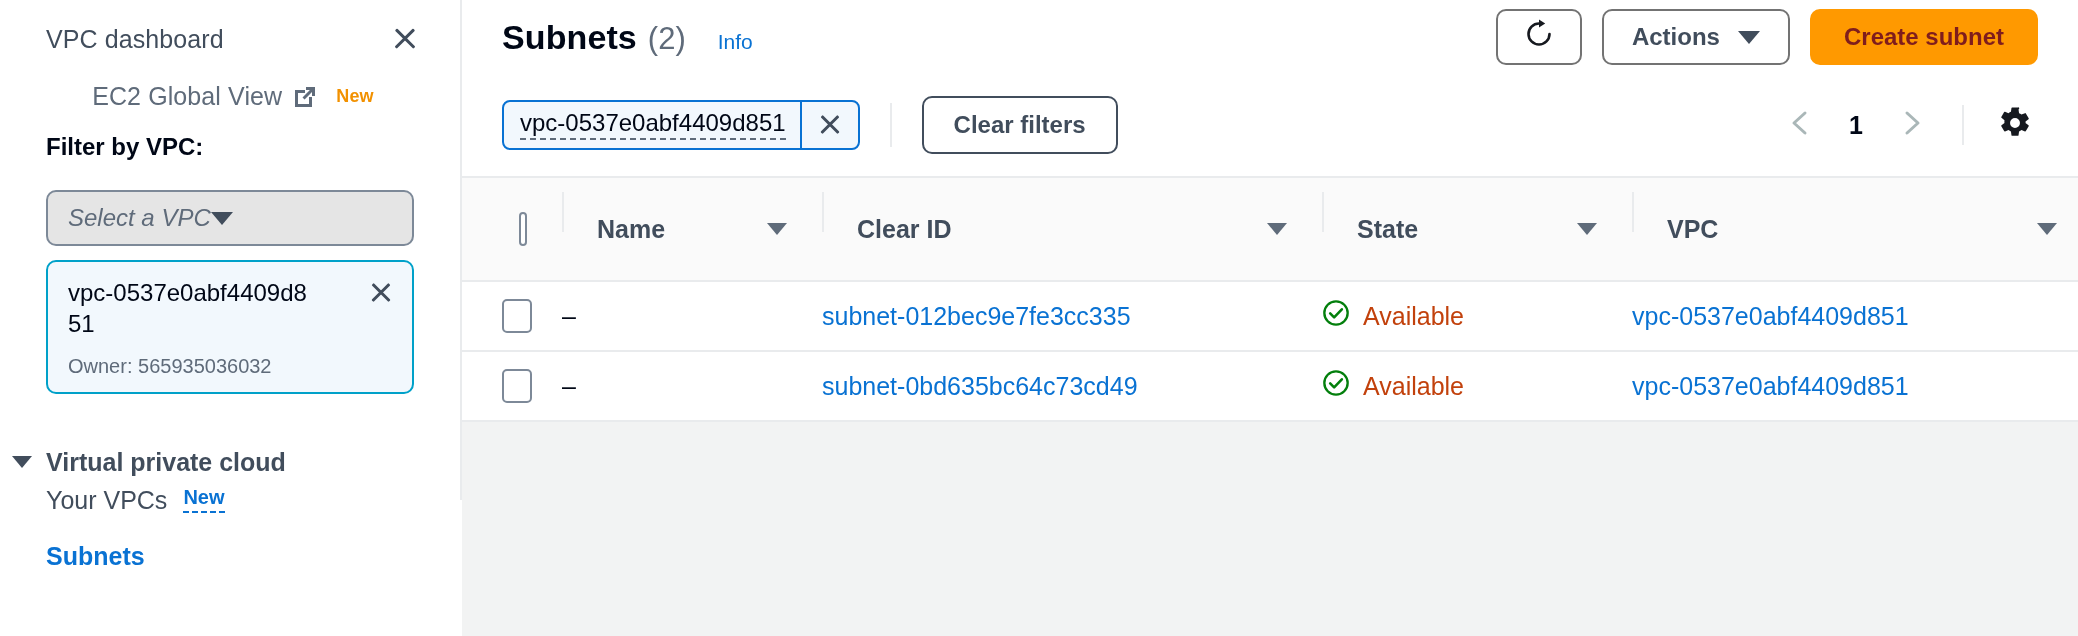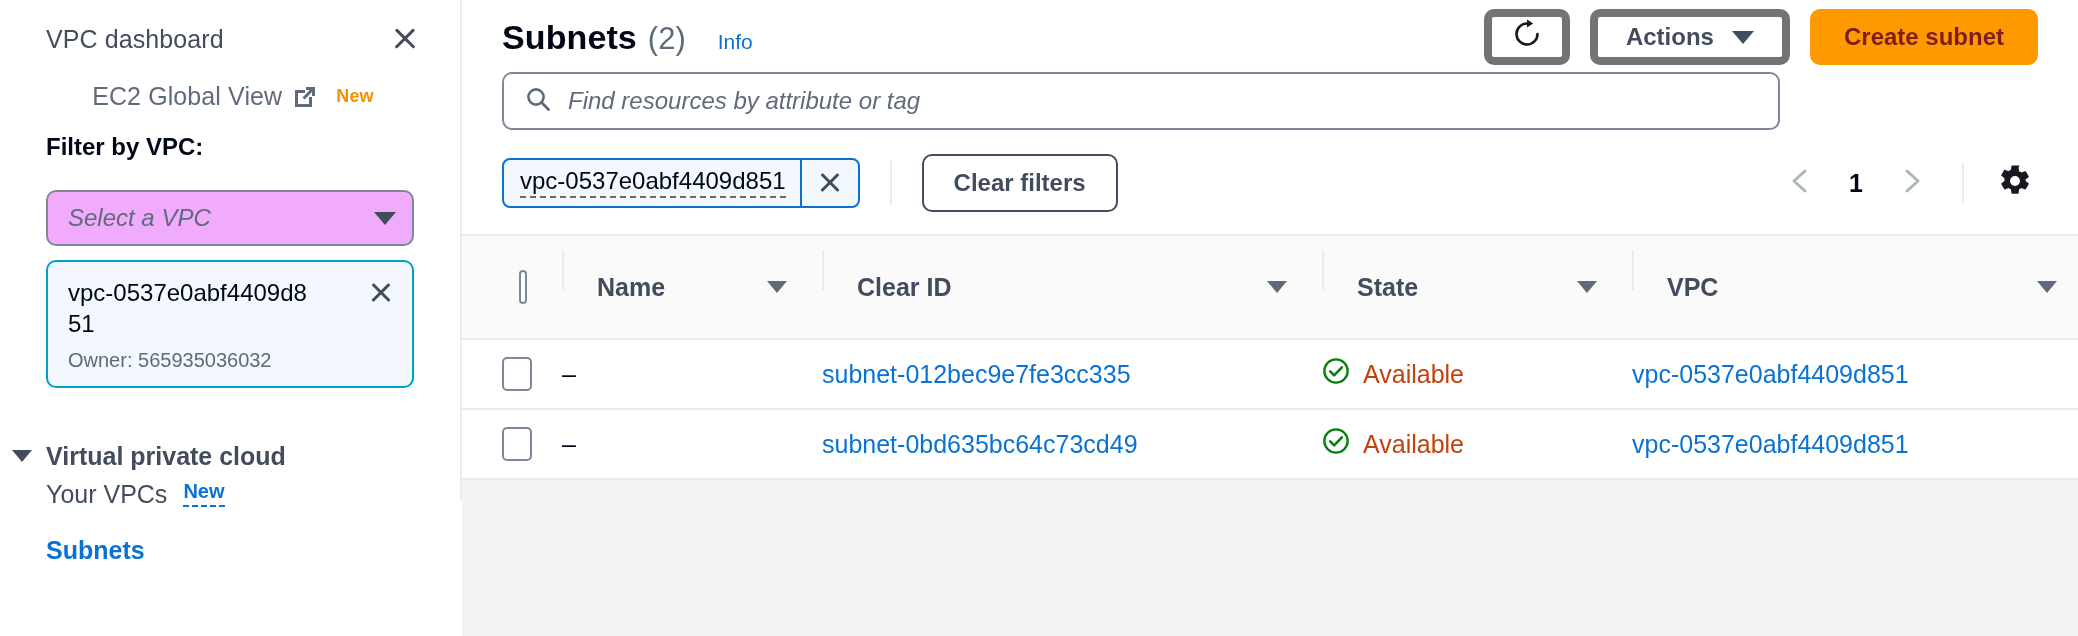--- a/index.html
+++ b/index.html
@@ -96,24 +96,24 @@
     font-weight: bold;
     color: #000716;
     padding-bottom: 4px;
   }
 
   .select-box {
     margin: 14px 46px 0 46px;
     height: 56px;
     border: 2px solid #7d8998;
     border-radius: 10px;
-    background: #f0abfc;
-    display: flex;
-    align-items: center;
-    justify-content: space-between;
+    background: #e5e5e5;
+    display: flex;
+    align-items: center;
+    justify-content: flex-start;
     padding: 0 16px 0 20px;
     box-sizing: border-box;
     cursor: pointer;
   }
   .select-placeholder {
     font-size: 24px;
     font-style: italic;
     color: #5f6b7a;
   }
   .caret-down {
@@ -138,21 +138,21 @@
   .vpc-card-text { max-width: 250px; }
   .vpc-card-id {
     font-size: 24px;
     color: #000716;
     line-height: 1.28;
     word-break: break-all;
   }
   .vpc-card-owner {
     font-size: 20px;
     color: #5f6b7a;
-    margin-top: 10px;
+    margin-top: 16px;
   }
   .card-x {
     width: 26px;
     height: 26px;
     position: relative;
     flex: 0 0 auto;
     margin-top: 2px;
     cursor: pointer;
   }
   .card-x::before, .card-x::after {
@@ -251,21 +251,21 @@
     color: #0972d3;
     margin-left: 32px;
     cursor: pointer;
   }
   .header-actions {
     display: flex;
     align-items: center;
     gap: 20px;
   }
   .btn {
-    border: 8px solid #737373;
+    border: 2px solid #737373;
     border-radius: 10px;
     background: #ffffff;
     height: 56px;
     box-sizing: border-box;
     display: inline-flex;
     align-items: center;
     justify-content: center;
     cursor: pointer;
     font-size: 24px;
     font-weight: bold;
@@ -560,31 +560,20 @@
           <div class="btn btn-actions">
             <span>Actions</span>
             <span class="caret-down"></span>
           </div>
           <div class="btn btn-primary">
             <span>Create subnet</span>
           </div>
         </div>
       </div>
 
-      <div class="search-row">
-        <div class="search-box">
-          <span>
-            <svg width="28" height="28" viewBox="0 0 28 28" aria-hidden="true">
-              <circle cx="12" cy="12" r="7.6" fill="none" stroke="#5f6b7a" stroke-width="2.6"></circle>
-              <line x1="17.6" y1="17.6" x2="24.5" y2="24.5" stroke="#5f6b7a" stroke-width="2.8" stroke-linecap="round"></line>
-            </svg>
-          </span>
-          <span class="search-placeholder">Find resources by attribute or tag</span>
-        </div>
-      </div>
 
       <div class="filter-row">
         <div class="filter-left">
           <div class="token">
             <div class="token-label">
               <span>vpc-0537e0abf4409d851</span>
             </div>
             <div class="token-dismiss">
               <span class="tx"></span>
             </div>

